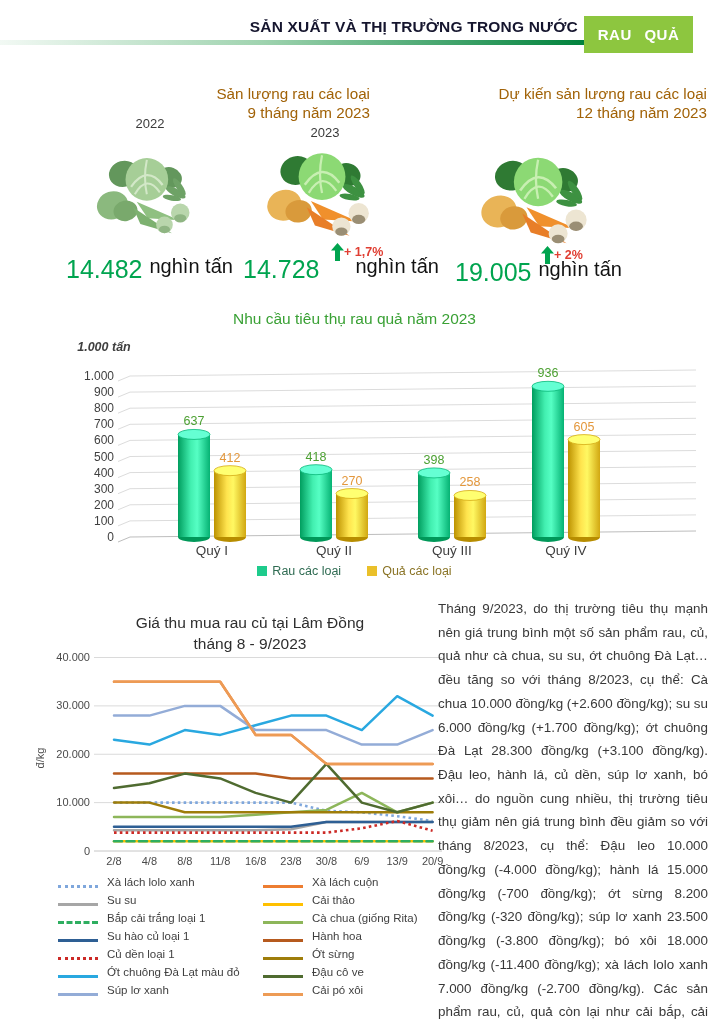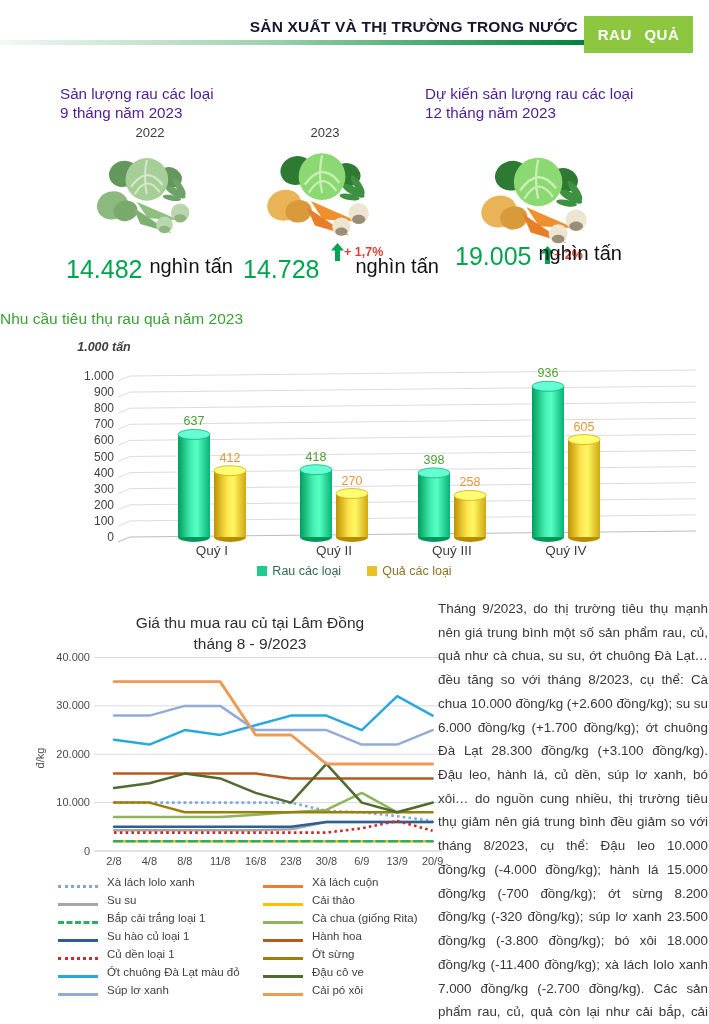--- a/index.html
+++ b/index.html
@@ -8,35 +8,35 @@
   .abs{position:absolute;}
   
   #hdr-title{top:18px;left:0;width:578px;text-align:right;font-size:15.5px;font-weight:bold;
              color:#15152e;letter-spacing:.2px;}
   #hdr-line{top:40px;left:0;width:584px;height:5px;
             background:linear-gradient(to right,#f2f9f4 0%,#9fd3af 45%,#00823c 100%);}
   #hdr-badge{top:16px;left:584px;width:109px;height:37px;background:#8dc63f;color:#fff;
              font-weight:bold;font-size:15px;display:flex;align-items:center;justify-content:center;
              letter-spacing:.5px;word-spacing:8px;}
   
-  .sec-title{color:#4c1d95;font-size:15.2px;text-align:left;line-height:19px;}
+  .sec-title{color:#a16207;font-size:15.2px;text-align:right;line-height:19px;}
   #sec-left{top:84px;left:60px;width:310px;}
   #sec-right{top:84px;left:425px;width:282px;}
   .year{font-size:13px;color:#3a3a3a;}
-  #year-2022{top:125px;left:120px;width:60px;text-align:center;}
+  #year-2022{top:116px;left:120px;width:60px;text-align:center;}
   #year-2023{top:125px;left:295px;width:60px;text-align:center;}
   .veg{line-height:0;}
   
   .numrow{display:flex;align-items:flex-start;gap:7px;white-space:nowrap;}
   .bignum{font-size:25px;color:#00a44f;}
   .unit{font-size:20px;color:#121212;}
   .pctrow{display:flex;align-items:center;}
   .pct{color:#e03e32;font-size:12.5px;font-weight:bold;}
   
-  #bar-title{top:310px;left:0;width:709px;text-align:left;color:#3aa135;font-size:15.5px;}
+  #bar-title{top:310px;left:0;width:709px;text-align:center;color:#3aa135;font-size:15.5px;}
   #line-title{top:612px;left:40px;width:420px;text-align:center;color:#2e2e2e;font-size:15.5px;line-height:21px;}
   
   #bar-legend{top:564px;left:0;width:709px;display:flex;justify-content:center;gap:26px;font-size:12.5px;}
   #bar-legend .item{display:flex;align-items:center;gap:5px;}
   #bar-legend .sw{width:10px;height:10px;display:inline-block;}
   #line-legend{top:875px;left:58px;width:392px;display:grid;grid-template-columns:205px 187px;
                row-gap:5px;font-size:11.5px;color:#3f3f3f;}
   #line-legend .item{display:flex;align-items:flex-end;height:13px;}
   #line-legend .sw{width:40px;height:0;margin-right:9px;flex:none;}
   
@@ -147,21 +147,21 @@
   </div>
 
   <div class="abs numrow" style="top:255px;left:66px;">
     <span class="bignum">14.482</span>
     <span class="unit">nghìn tấn</span>
   </div>
   <div class="abs numrow" style="top:255px;left:243px;gap:36px;">
     <span class="bignum">14.728</span>
     <span class="unit">nghìn tấn</span>
   </div>
-  <div class="abs numrow" style="top:242px;left:455px;">
+  <div class="abs numrow" style="top:258px;left:455px;">
     <span class="bignum">19.005</span>
     <span class="unit">nghìn tấn</span>
   </div>
 
   <div class="abs" id="bar-title">Nhu cầu tiêu thụ rau quả năm 2023</div>
   <svg class="abs" id="barSvg" style="top:333px;left:60px;" width="649" height="240">
       <text x="44" y="18" font-size="12.5" font-style="italic" text-anchor="middle" fill="#3f3f3f" font-weight="bold">1.000 tấn</text>
       <path d="M58 209 L70 204 L636 198" stroke="#bdbdbd" stroke-width="1" fill="none"></path>
       <text x="54" y="208" font-size="12" text-anchor="end" fill="#3f3f3f">0</text>
       <path d="M58 192.9 L70 187.9 L636 181.9" stroke="#dcdcdc" stroke-width="1" fill="none"></path>

